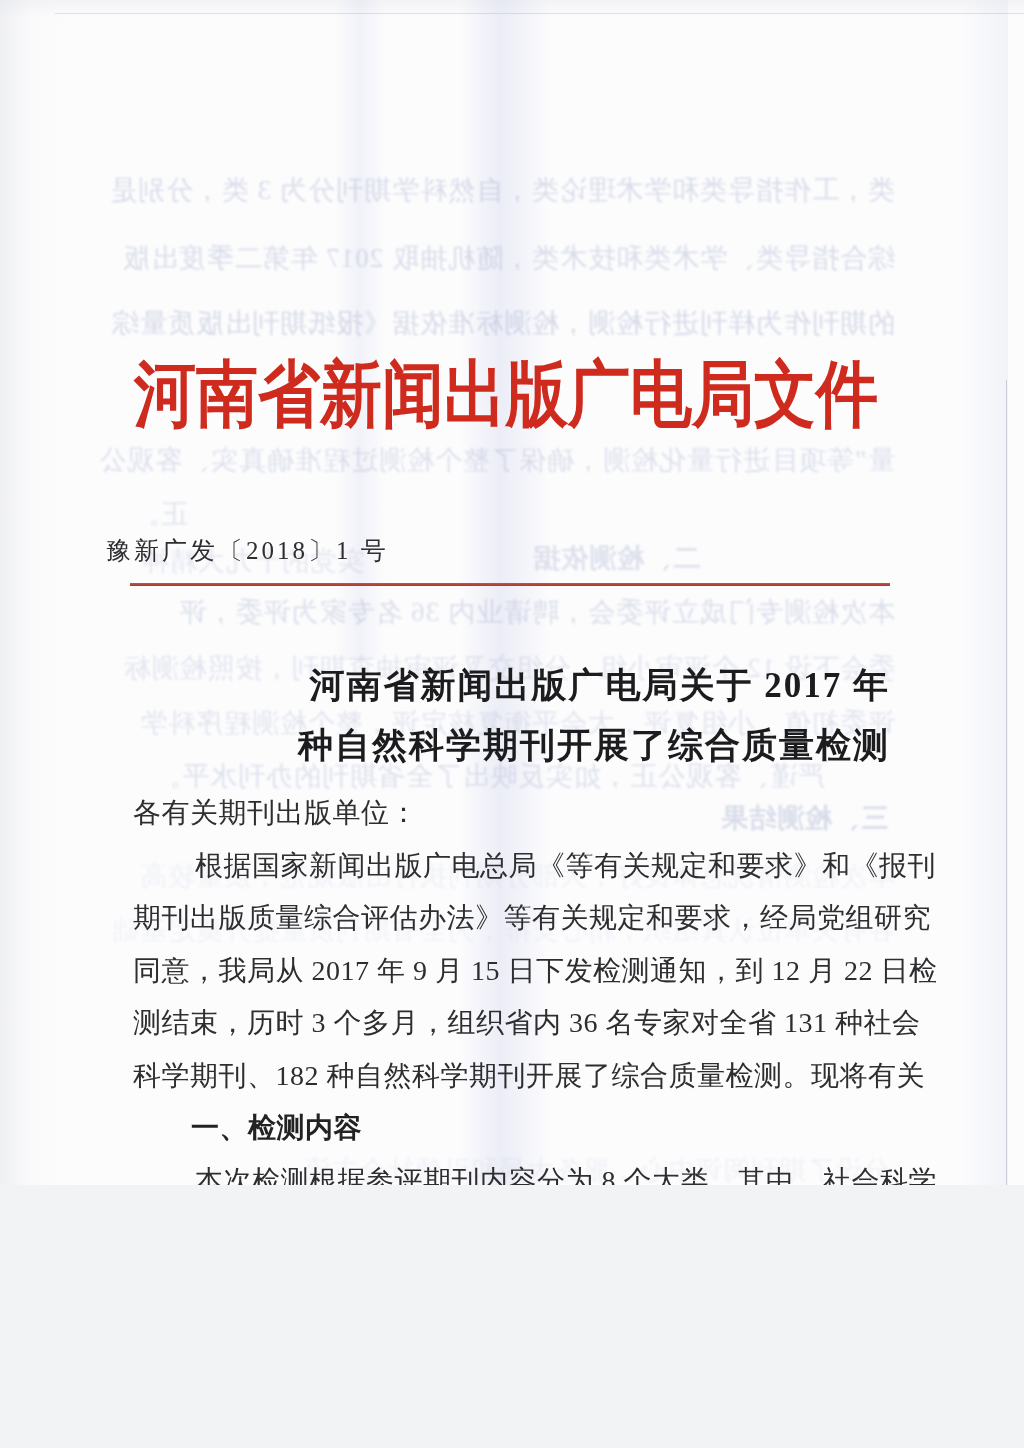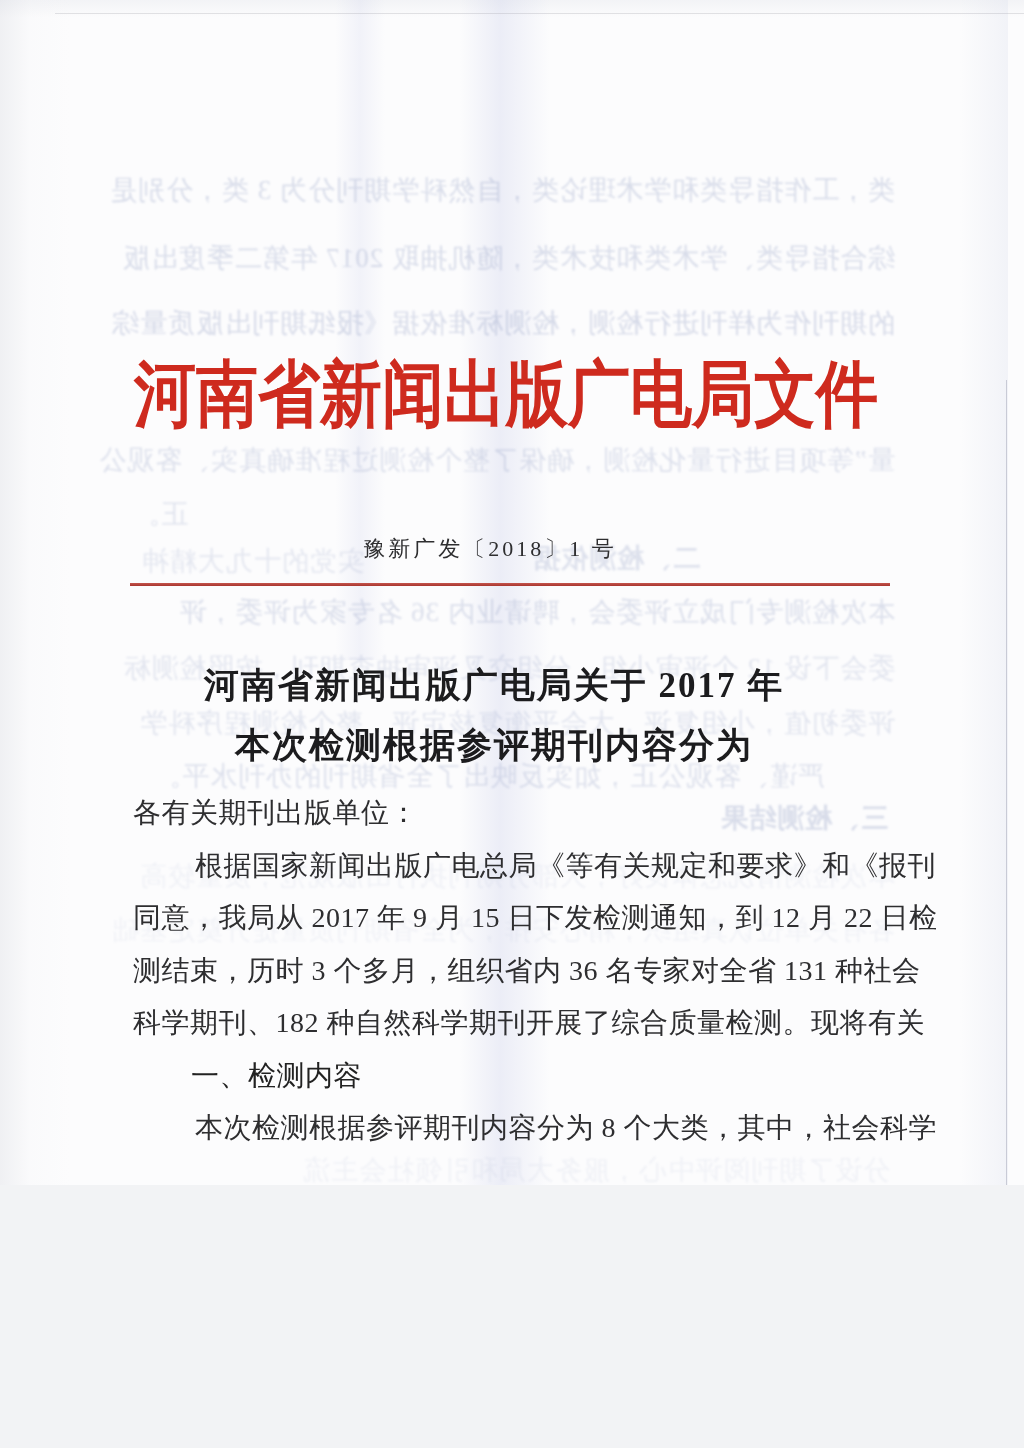--- a/index.html
+++ b/index.html
@@ -75,38 +75,37 @@
     font-size:62px;
     letter-spacing:0px;
     color:var(--banner-red);
     transform:scaleY(1.17);
     white-space:nowrap;
   }
   
   .doc-number{
     position:absolute;
     left:122px;top:534px;width:768px;
-    text-align:center;
-    font-size:22px;
+    font-size:25px;
     letter-spacing:3px;
     color:var(--ink);
     transform:translateX(-16px);
     white-space:nowrap;
   }
   
   .red-rule{
     position:absolute;
     left:130px;top:583px;width:760px;height:3px;
     background:linear-gradient(180deg,#c4554d, var(--rule-red));
   }
   
   .doc-title{
     position:absolute;
-    left:110px;top:656px;width:768px;
-    text-align:center;
+    left:122px;top:656px;width:768px;
+    text-align:right;
     font-family:"Liberation Serif", serif;
     font-weight:bold;
     font-size:35px;
     letter-spacing:2px;
     color:var(--title-ink);
     line-height:60px;
     white-space:nowrap;
   }
   
   .body-text{
@@ -117,21 +116,21 @@
     color:var(--ink);
   }
   .body-line{
     height:52.5px;
     display:flex;align-items:center;
     white-space:nowrap;
   }
   .body-line.indent{padding-left:62px;}
   .body-line.heading{
     padding-left:58px;
-    font-weight:normal;
+    font-weight:bold;
     font-family:"Liberation Sans", sans-serif;
     color:#222;
   }
   .page-number{
     position:absolute;
     left:788px;top:1302px;
     font-size:23px;
     letter-spacing:4px;
     color:#3c3c40;
     white-space:nowrap;
@@ -170,26 +169,27 @@
     </div>
 
   <div class="banner">河南省新闻出版广电局文件</div>
 
   <div class="doc-number">豫新广发〔2018〕1 号</div>
 
   <div class="red-rule"></div>
 
   <div class="doc-title">
     <div>河南省新闻出版广电局关于 2017 年</div>
-    <div>本次检测根据参评期刊内容分为</div>
+    <div>种自然科学期刊开展了综合质量检测</div>
   </div>
 
   <div class="body-text">
       <div class="body-line flush">各有关期刊出版单位：</div>
       <div class="body-line indent">根据国家新闻出版广电总局《等有关规定和要求》和《报刊</div>
+      <div class="body-line flush">期刊出版质量综合评估办法》等有关规定和要求，经局党组研究</div>
       <div class="body-line flush">同意，我局从 2017 年 9 月 15 日下发检测通知，到 12 月 22 日检</div>
       <div class="body-line flush">测结束，历时 3 个多月，组织省内 36 名专家对全省 131 种社会</div>
       <div class="body-line flush">科学期刊、182 种自然科学期刊开展了综合质量检测。现将有关</div>
       <div class="body-line heading">一、检测内容</div>
       <div class="body-line indent">本次检测根据参评期刊内容分为 8 个大类，其中，社会科学</div>
     </div>
 
   <div class="page-number">— 1 —</div>
 
 </div>

